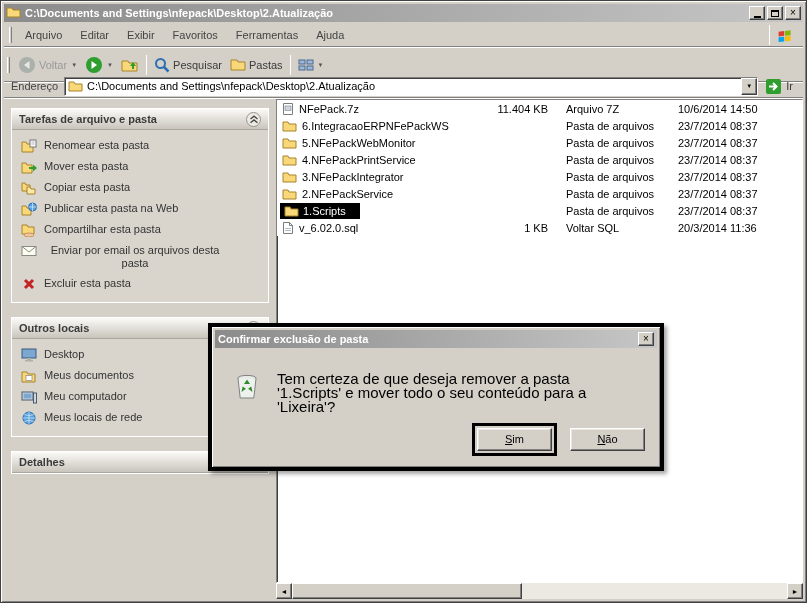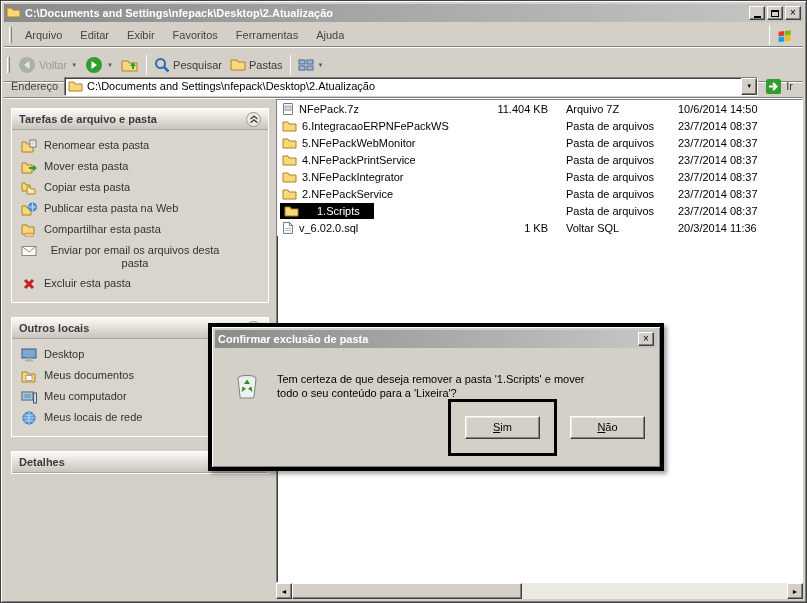--- a/index.html
+++ b/index.html
@@ -63,46 +63,46 @@
   .listheader { display:flex; height:18px; background:#d4d0c8; font-size:11px; color:#3a3a3a; }
   .hcell { border:1px solid; border-color:#fff #808080 #808080 #fff; display:flex; align-items:center; padding:0 6px; }
   .rows { background:#fff; }
   .row { display:flex; height:17px; align-items:center; font-size:11px; color:#000; }
   .c-name { width:187px; display:flex; align-items:center; gap:5px; padding-left:5px; white-space:nowrap; overflow:hidden; }
   .c-size { width:96px; text-align:right; padding-right:12px; justify-content:flex-end; }
   .c-type { width:112px; padding-left:6px; }
   .c-date { flex:1; padding-left:6px; }
   .hcell.c-name { padding-left:6px; }
   .hcell.c-size { display:flex; }
-  .annot { display:inline-flex; align-items:center; gap:18px; background:#000; color:#fff;
+  .annot { display:inline-flex; align-items:center; gap:4px; background:#000; color:#fff;
            border:2px solid #000; padding:0 12px 0 2px; margin-left:-2px; }
 
   
   .hscroll { position:absolute; left:272px; right:0; bottom:0; height:16px; background:#ece9e3; display:flex; }
   .sbtn { width:16px; height:16px; background:#d4d0c8; border:1px solid; border-color:#fff #404040 #404040 #fff;
           box-shadow: inset -1px -1px 0 #808080; display:flex; align-items:center; justify-content:center;
           font-size:7px; color:#000; }
   .sthumb { width:230px; background:#d4d0c8; border:1px solid; border-color:#fff #404040 #404040 #fff;
             box-shadow: inset -1px -1px 0 #808080; }
 
   
   .dialog { position:absolute; left:207px; top:322px; width:456px; height:148px; background:#d4d0c8;
             border:4px solid #000000; box-shadow: inset 1px 1px 0 #fff, inset -1px -1px 0 #808080, 3px 3px 4px rgba(0,0,0,.35);
             padding:3px; z-index:10; }
   .dlg-title { height:18px; background:linear-gradient(90deg,#8b8b8b,#c6c6c6); display:flex; align-items:center; padding:0 3px; }
   .dlg-title-text { color:#fff; font-weight:bold; font-size:11px; flex:1; }
   .dlg-body { position:relative; height:calc(100% - 18px); }
   .dlg-icon { position:absolute; left:16px; top:22px; }
-  .dlg-msg { position:absolute; left:62px; top:24px; width:320px; font-size:11px; line-height:14px; color:#000; }
+  .dlg-msg { position:absolute; left:62px; top:24px; width:320px; font-size:15px; line-height:14px; color:#000; }
   .dlg-btns { position:absolute; right:12px; bottom:8px; display:flex; align-items:center; gap:13px; }
   .btn { display:block; width:75px; height:23px; background:#d4d0c8; border:1px solid; border-color:#fff #404040 #404040 #fff;
          box-shadow: inset -1px -1px 0 #808080, inset 1px 1px 0 #e9e7e1; font-size:11px; color:#000;
          text-align:center; line-height:21px; font-family:inherit; }
   .btn::first-letter { text-decoration:underline; }
-  .annot-wrap { border:3px solid #000; padding:14px; background:#d4d0c8; }
+  .annot-wrap { border:3px solid #000; padding:2px; background:#d4d0c8; }
 </style>
 </head>
 <body>
 
 <div class="win">
 
   <div class="titlebar">
     <span><svg width="15" height="12">
           <path d="M1 3 L1 11 L14 11 L14 4 L7 4 L6 2 L1 2 Z" fill="#f8d878" stroke="#a8832a"></path>
         </svg></span>

